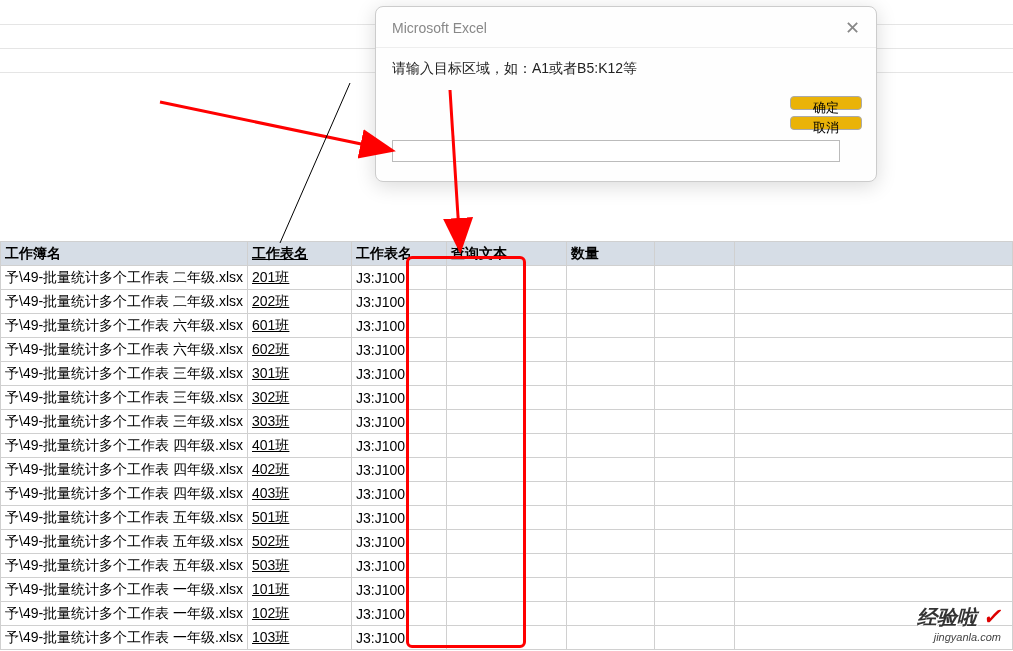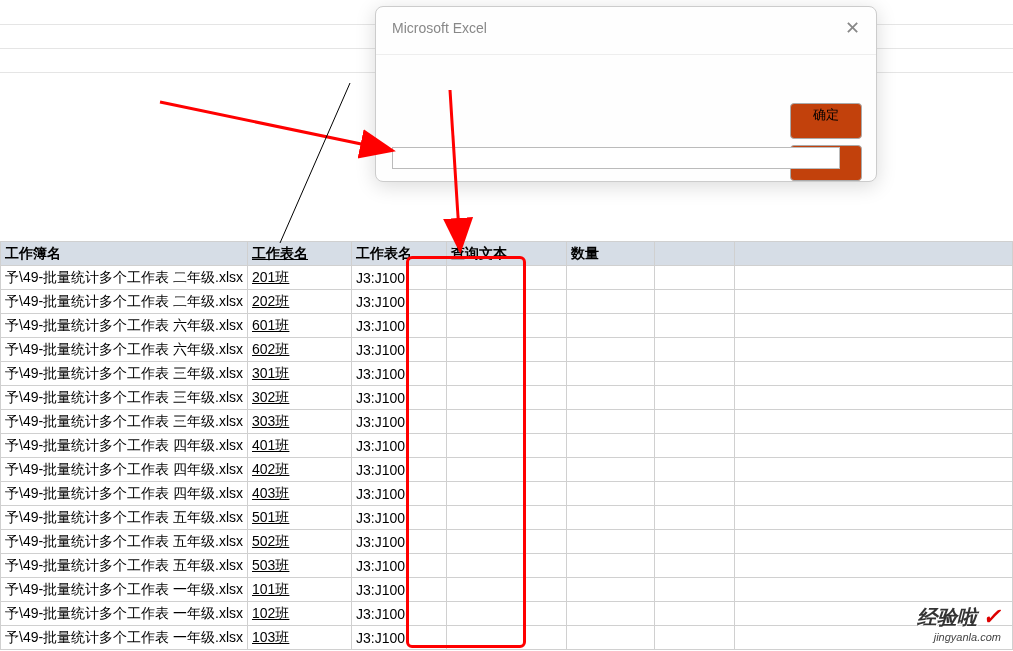--- a/index.html
+++ b/index.html
@@ -73,21 +73,21 @@
       left: 375px;
       top: 6px;
       width: 502px;
       height: 176px;
       background: #fefefe;
       border: 1px solid #ccc;
       border-radius: 8px;
       box-shadow: 0 4px 20px rgba(0,0,0,0.15);
     }
     .dialog-title {
-      padding: 10px 16px 15px 16px;
+      padding: 10px 16px 8px 16px;
       color: #888;
       font-size: 14px;
       border-bottom: 1px solid #eee;
       display: flex;
       justify-content: space-between;
       align-items: center;
     }
     .dialog-close {
       font-size: 18px;
       color: #888;
@@ -114,24 +114,24 @@
       top: 92px;
     }
     .dialog-btns {
       position: absolute;
       right: 14px;
       top: 48px;
     }
     .dialog-btn {
       display: block;
       width: 72px;
-      height: 36px;
+      height: 14px;
       line-height: 22px;
       text-align: center;
-      background: #c2410c;
+      background: #eab308;
       border: 1px solid #aaa;
       border-radius: 4px;
       margin-bottom: 6px;
       cursor: pointer;
       font-size: 13px;
     }
     .arrow-svg {
       position: absolute;
       pointer-events: none;
     }
@@ -335,20 +335,21 @@
 </table>
 
 <div class="red-box red-box-1"></div>
 
 <div class="dialog">
   <div class="dialog-title">
     <span>Microsoft Excel</span>
     <span class="dialog-close">✕</span>
   </div>
   <div class="dialog-body">
+    <div class="dialog-prompt">请输入目标区域，如：A1或者B5:K12等</div>
     <div class="dialog-btns">
       <div class="dialog-btn">确定</div>
       <div class="dialog-btn">取消</div>
     </div>
     <input class="dialog-input" type="text" value="" style="">
   </div>
 </div>
 
 <svg class="arrow-svg" style="left:150px; top:90px;" width="260" height="90">
   <defs>

